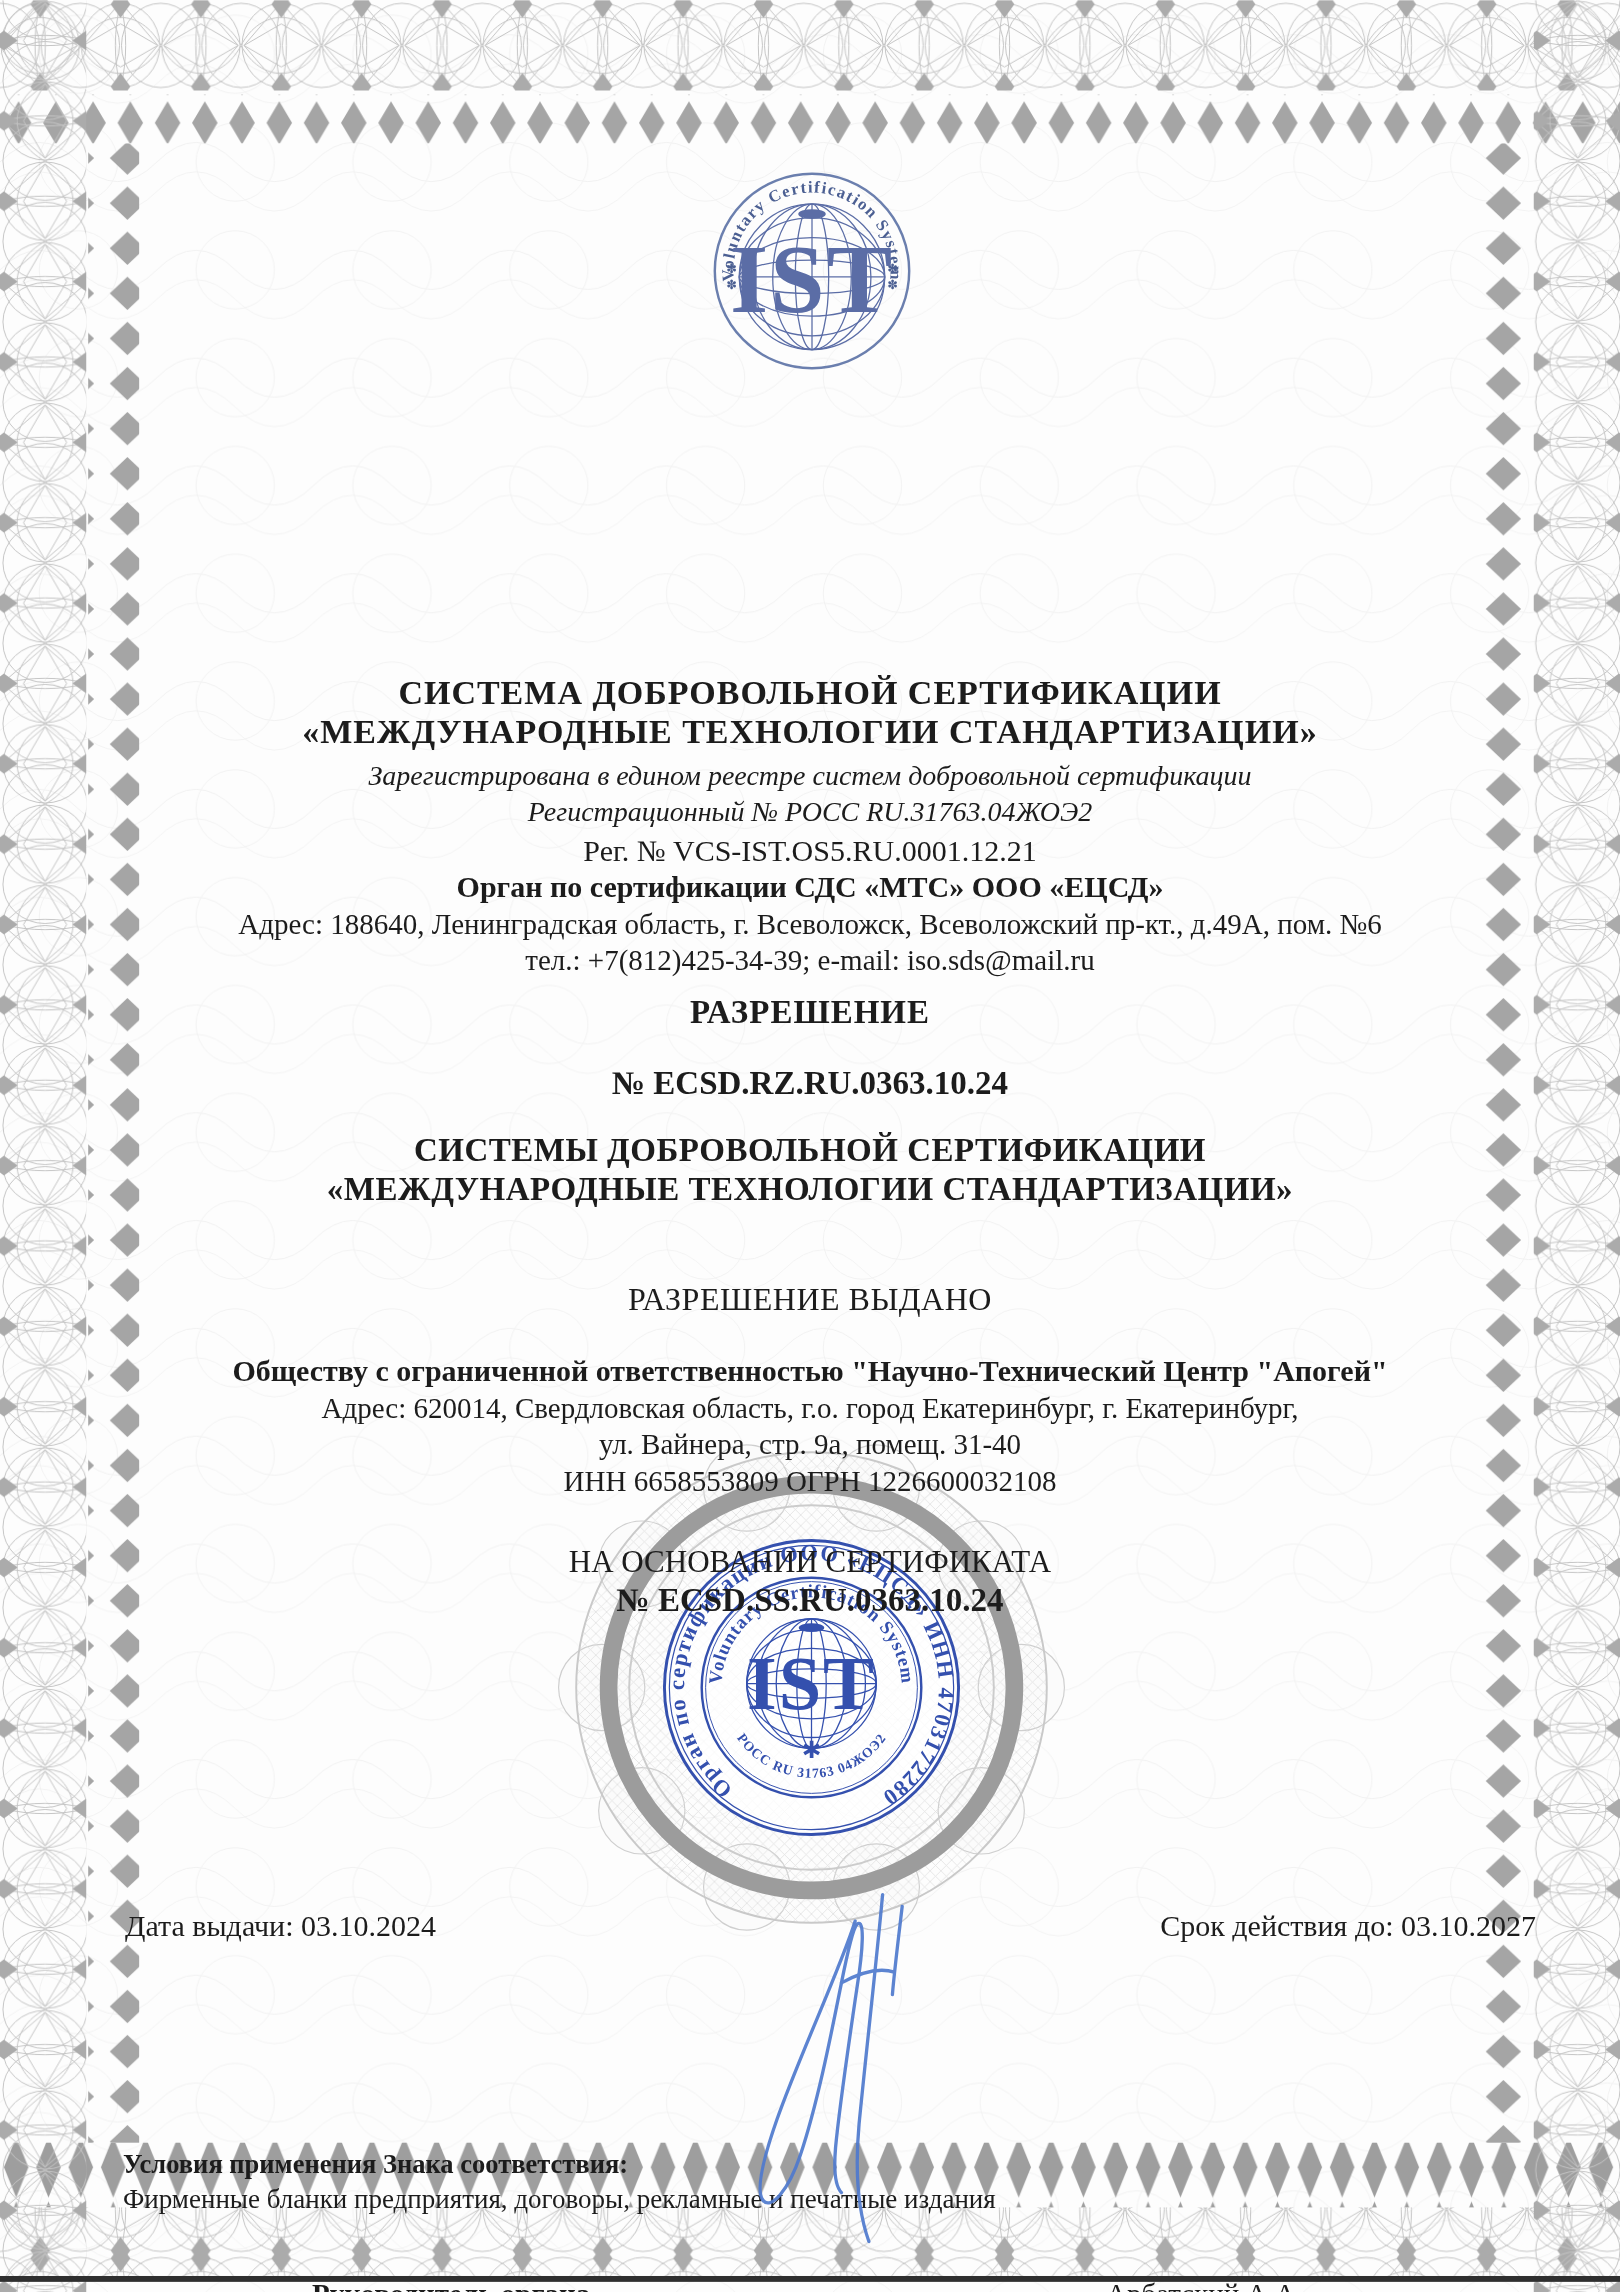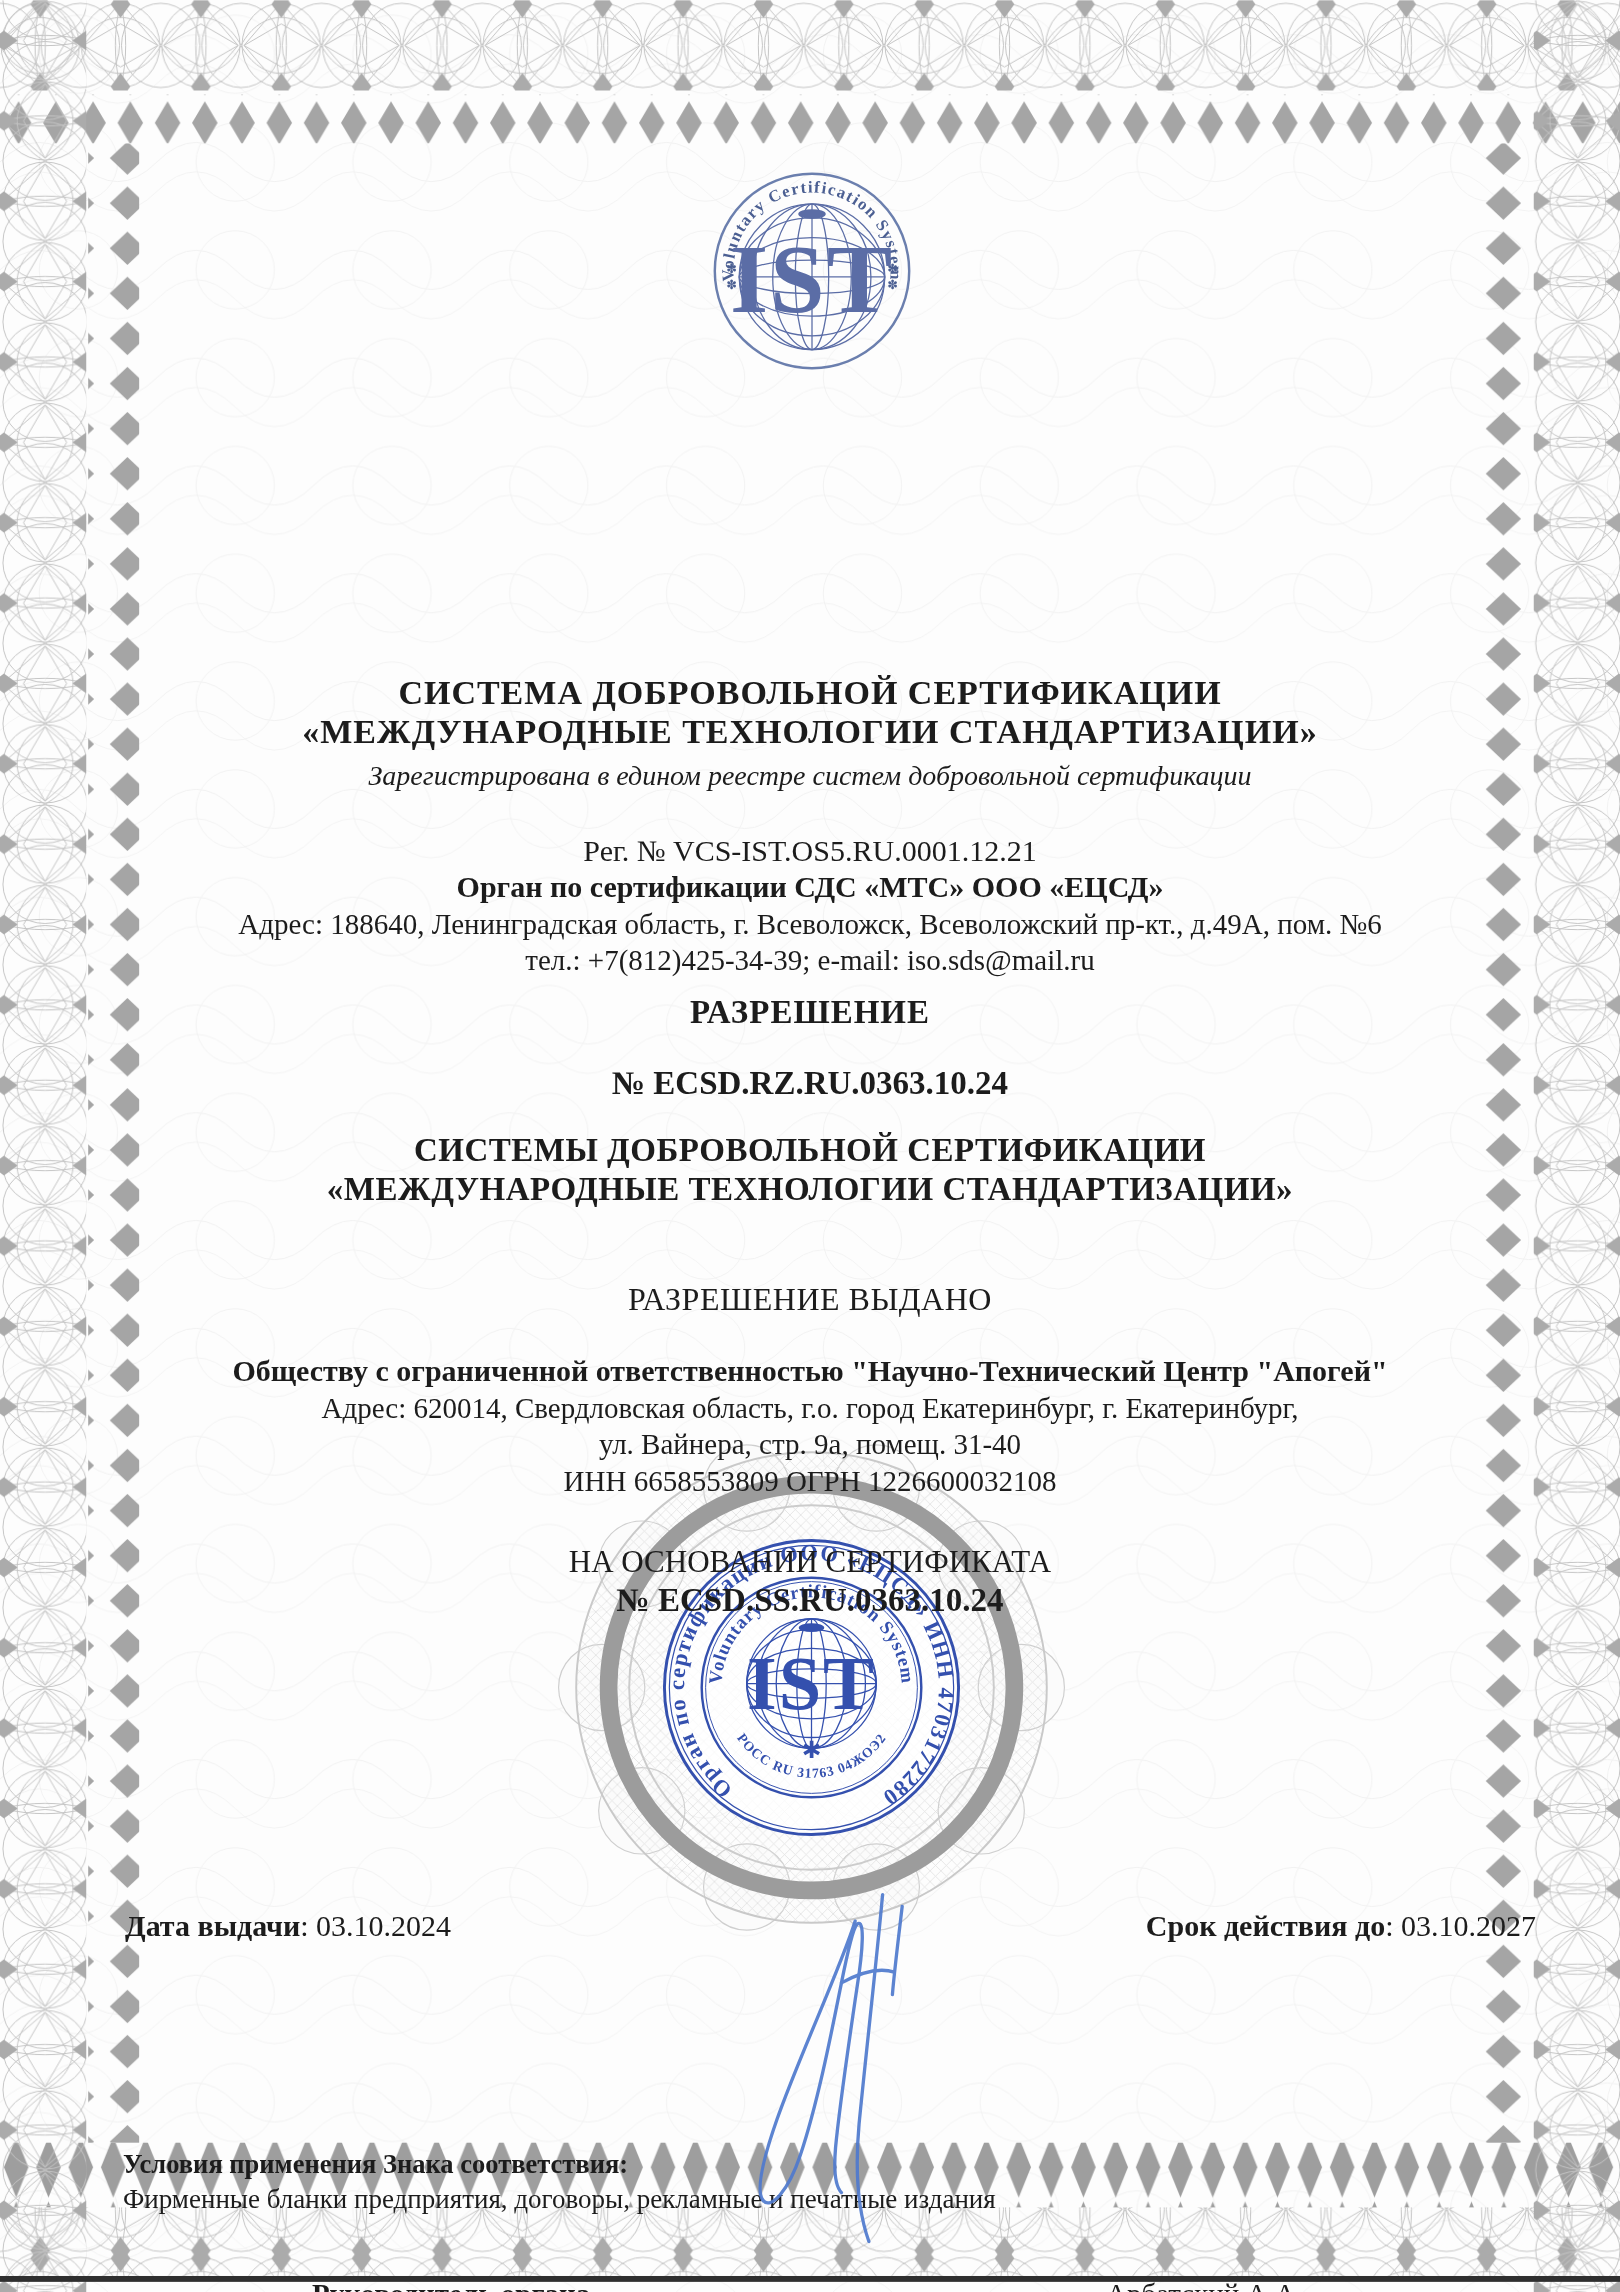--- a/index.html
+++ b/index.html
@@ -4,21 +4,21 @@
 <style>
   html,body{margin:0;padding:0;background:#e8e8e8;}
   .page{
     position:relative;width:1620px;height:2293px;margin:0 auto;
     background:#fdfdfd;overflow:hidden;
     font-family:"Liberation Serif","DejaVu Serif",serif;color:#1c1c1c;
   }
   svg{display:block;}
   .layer{position:absolute;left:0;top:0;}
   .txt{position:absolute;left:108px;right:108px;text-align:center;line-height:1.22;}
-  .b{font-weight:bold;}
+  .b{font-weight:normal;}
   .t-title      {top:435px;font-size:34px;font-weight:bold;letter-spacing:1px;line-height:39px;margin-top:22px;}
   .t-reg        {top:542px;font-size:28px;line-height:36px;font-style:italic;}
   .t-orgreg     {top:617px;font-size:30px;}
   .t-orgname    {top:653px;font-size:30px;font-weight:bold;}
   .t-orgaddr    {top:691px;font-size:29px;}
   .t-orgtel     {top:727px;font-size:29px;}
   .t-doctype    {top:776px;font-size:33px;font-weight:bold;letter-spacing:1px;}
   .t-docnum     {top:847px;font-size:33px;font-weight:bold;}
   .t-subject    {top:915px;font-size:33px;font-weight:bold;letter-spacing:0.5px;line-height:39px;}
   .t-issued     {top:1064px;font-size:32px;letter-spacing:0.5px;}
@@ -188,20 +188,21 @@
     <text x="0" y="42" font-family="Liberation Serif, DejaVu Serif, serif" font-size="100" font-weight="bold" letter-spacing="2" text-anchor="middle" fill="#5b6da6">IST</text>
   </svg>
 
   <div class="content">
     <div class="txt t-title">
       <div>СИСТЕМА ДОБРОВОЛЬНОЙ СЕРТИФИКАЦИИ</div>
       <div>«МЕЖДУНАРОДНЫЕ ТЕХНОЛОГИИ СТАНДАРТИЗАЦИИ»</div>
     </div>
     <div class="txt t-reg">
       <div>Зарегистрирована в едином реестре систем добровольной сертификации</div>
+      <div>Регистрационный № РОСС RU.31763.04ЖОЭ2</div>
     </div>
 
     <div class="txt t-orgreg">Рег. № VCS-IST.OS5.RU.0001.12.21</div>
     <div class="txt t-orgname">Орган по сертификации СДС «МТС» ООО «ЕЦСД»</div>
     <div class="txt t-orgaddr">Адрес: 188640, Ленинградская область, г. Всеволожск, Всеволожский пр-кт., д.49А, пом. №6</div>
     <div class="txt t-orgtel">тел.: +7(812)425-34-39; e-mail: iso.sds@mail.ru</div>
 
     <div class="txt t-doctype">РАЗРЕШЕНИЕ</div>
     <div class="txt t-docnum">№ ECSD.RZ.RU.0363.10.24</div>
 

